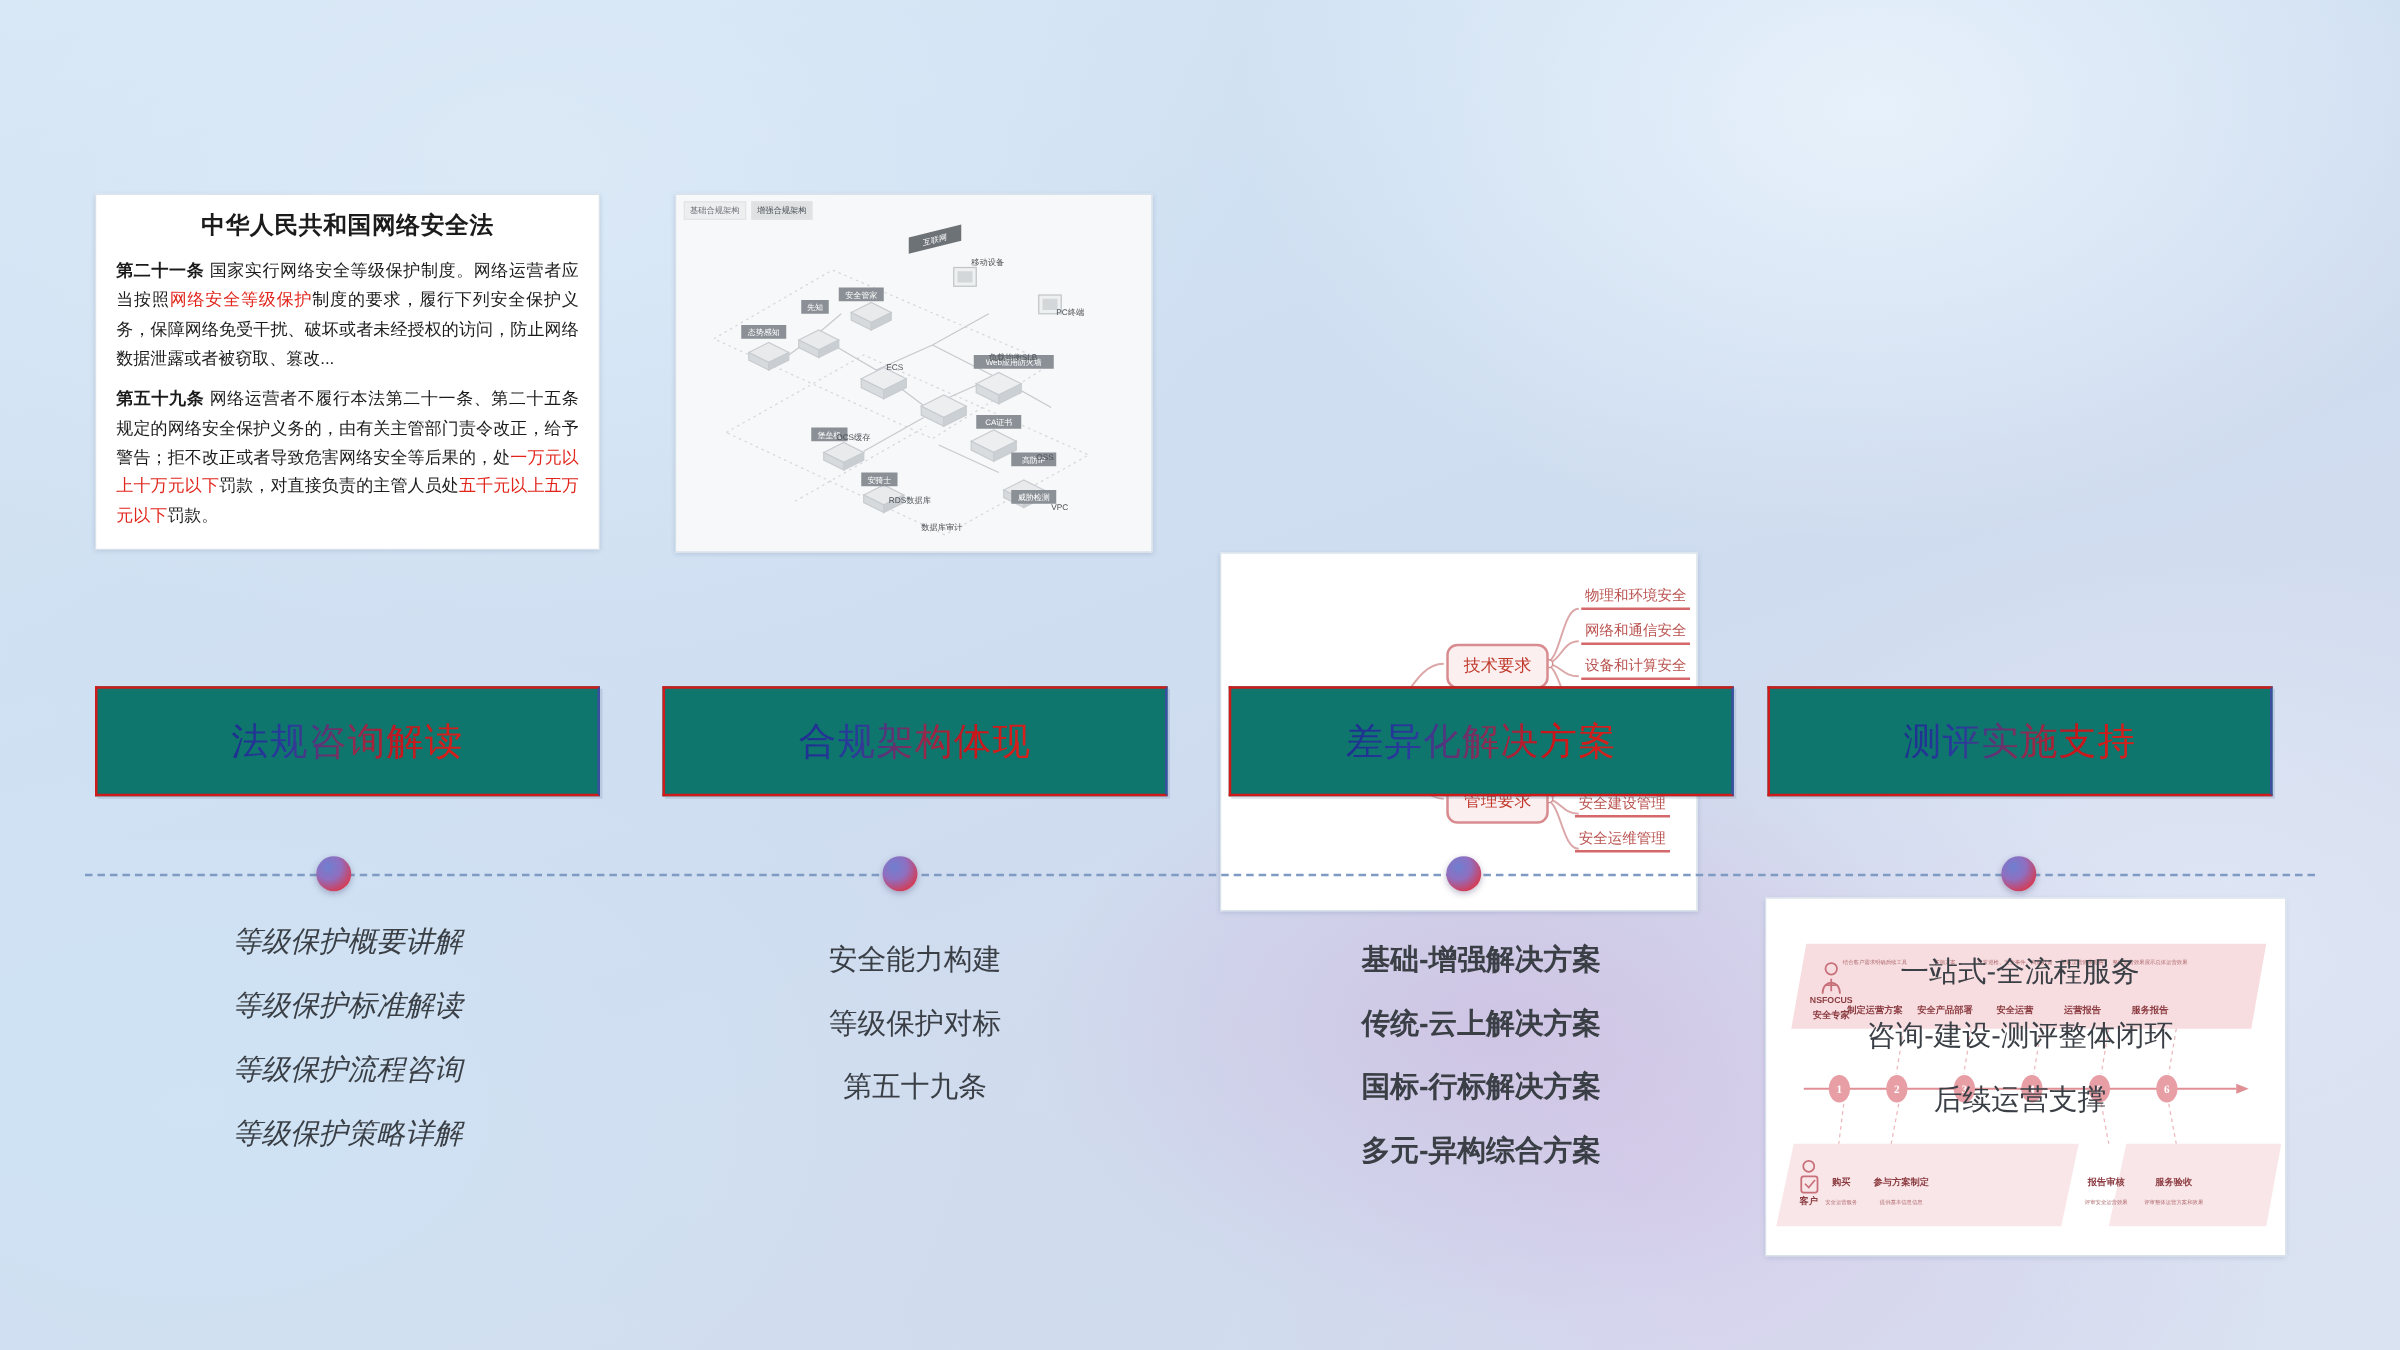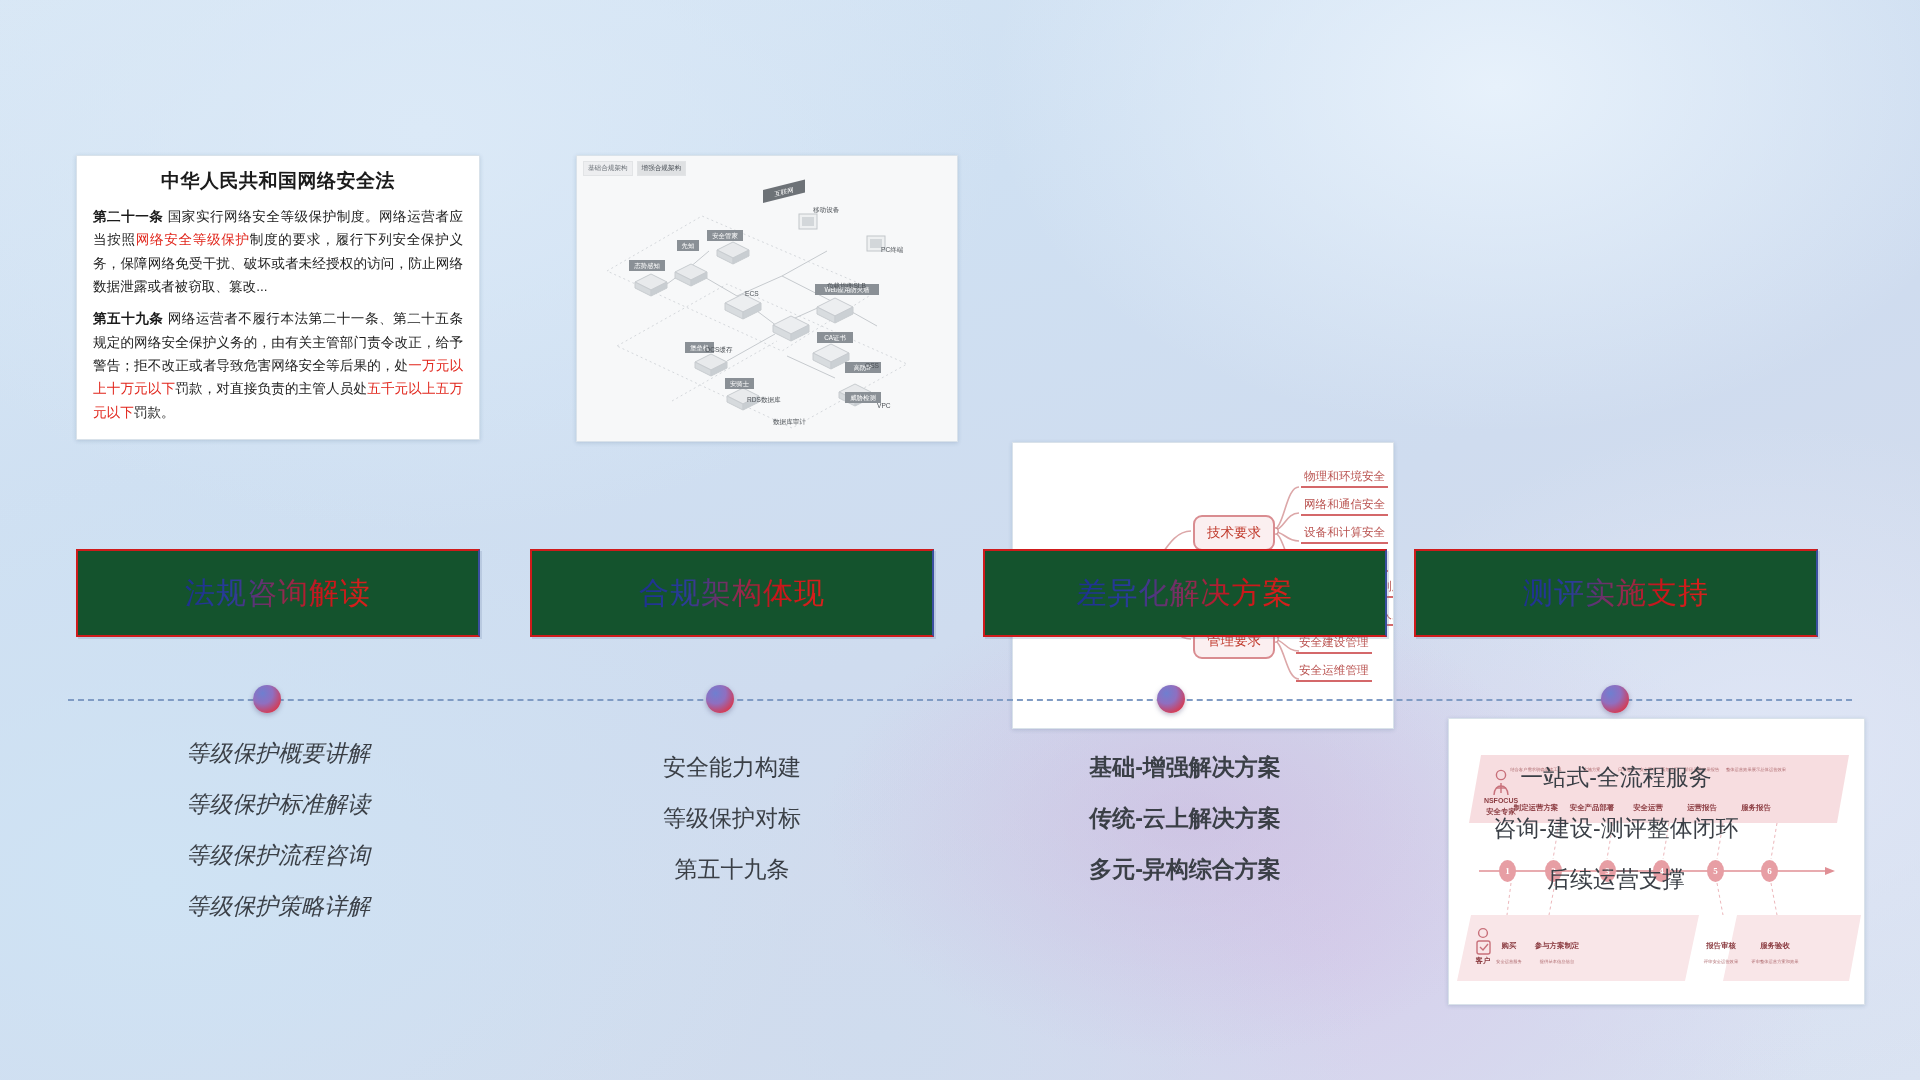--- a/index.html
+++ b/index.html
@@ -15,21 +15,21 @@
       radial-gradient(900px 620px at 22% 12%, #dbe9f7 0%, rgba(219,233,247,0) 65%),
       radial-gradient(820px 560px at 78% 8%,  #e7f1fb 0%, rgba(231,241,251,0) 62%),
       radial-gradient(980px 640px at 8% 82%,  #cfe3f4 0%, rgba(207,227,244,0) 66%),
       radial-gradient(760px 520px at 46% 96%, #cfdcee 0%, rgba(207,220,238,0) 64%),
       radial-gradient(860px 600px at 68% 88%, #d6d0ec 0%, rgba(214,208,236,0) 62%),
       radial-gradient(700px 520px at 92% 70%, #dfe6f6 0%, rgba(223,230,246,0) 64%),
       linear-gradient(160deg,#d8e7f5 0%,#cfe0f2 30%,#cfdcef 55%,#d3dced 75%,#dae3f2 100%);
   }
   #bg:after{content:"";position:absolute;inset:0;
     background:radial-gradient(520px 340px at 62% 76%, rgba(198,170,214,.38) 0%, rgba(198,170,214,0) 70%);}
-  #frame{position:absolute;inset:0;z-index:2;padding-left:36px;}
+  #frame{position:absolute;inset:0;z-index:2;}
 
   
   .shot{position:absolute;background:#fff;border:1px solid #d9e2ea;
         box-shadow:0 1px 4px rgba(40,70,110,.18);overflow:hidden;}
 
   
   .law{padding:14px 16px 10px 16px;box-sizing:border-box;color:#1b1b1b;}
   .law h1{margin:0 0 12px 0;font-size:19px;line-height:1.2;text-align:center;font-weight:bold;letter-spacing:.5px;}
   .law p{margin:0 0 9px 0;font-size:13.6px;line-height:1.72;text-align:justify;}
   .law .art{font-weight:bold;}
@@ -59,21 +59,21 @@
   .tl{position:relative;background:#fff;}
   .tl .btxt{position:absolute;color:#8c3d42;white-space:nowrap;text-align:center;}
   .tl .bmain{font-size:7.4px;font-weight:bold;}
   .tl .bsub{font-size:4.3px;color:#b06e72;}
   .tl .num{position:absolute;width:17px;height:22px;border-radius:50%;
            background:#e79ea4;color:#fff;font-size:9px;font-weight:bold;
            display:flex;align-items:center;justify-content:center;
            font-family:"Liberation Serif","DejaVu Serif",serif;}
 
   
-  .plate{position:absolute;box-sizing:border-box;background:#14532d;
+  .plate{position:absolute;box-sizing:border-box;background:#0f766e;
          border:2px solid #cf1b1b;border-right-color:#3b4fa0;border-bottom-color:#cf1b1b;
          display:flex;align-items:center;justify-content:center;
          box-shadow:2px 2px 0 rgba(120,140,175,.25);}
   .plate span{font-size:30px;font-weight:normal;letter-spacing:1px;
         background:linear-gradient(100deg,#1c2f8f 0%,#2a3c9b 26%,#8e2b52 52%,#c9151a 72%,#d8221c 100%);
         -webkit-background-clip:text;background-clip:text;color:transparent;}
 
   
   .axis{position:absolute;left:68px;right:68px;top:699px;height:0;
         border-top:2px dashed #7f9bc4;}
@@ -357,20 +357,21 @@
       <div>等级保护策略详解</div>
     </div>
   <div class="col" id="col1" style="left:530px;top:742px;width:404px;">
       <div>安全能力构建</div>
       <div>等级保护对标</div>
       <div>第五十九条</div>
     </div>
   <div class="col" id="col2" style="left:983px;top:742px;width:404px;font-weight:bold;">
       <div>基础-增强解决方案</div>
       <div>传统-云上解决方案</div>
+      <div>国标-行标解决方案</div>
       <div>多元-异构综合方案</div>
     </div>
   <div class="col" id="col3" style="left:1414px;top:752px;width:404px;">
       <div>一站式-全流程服务</div>
       <div>咨询-建设-测评整体闭环</div>
       <div>后续运营支撑</div>
     </div>
 
 </div>
 

